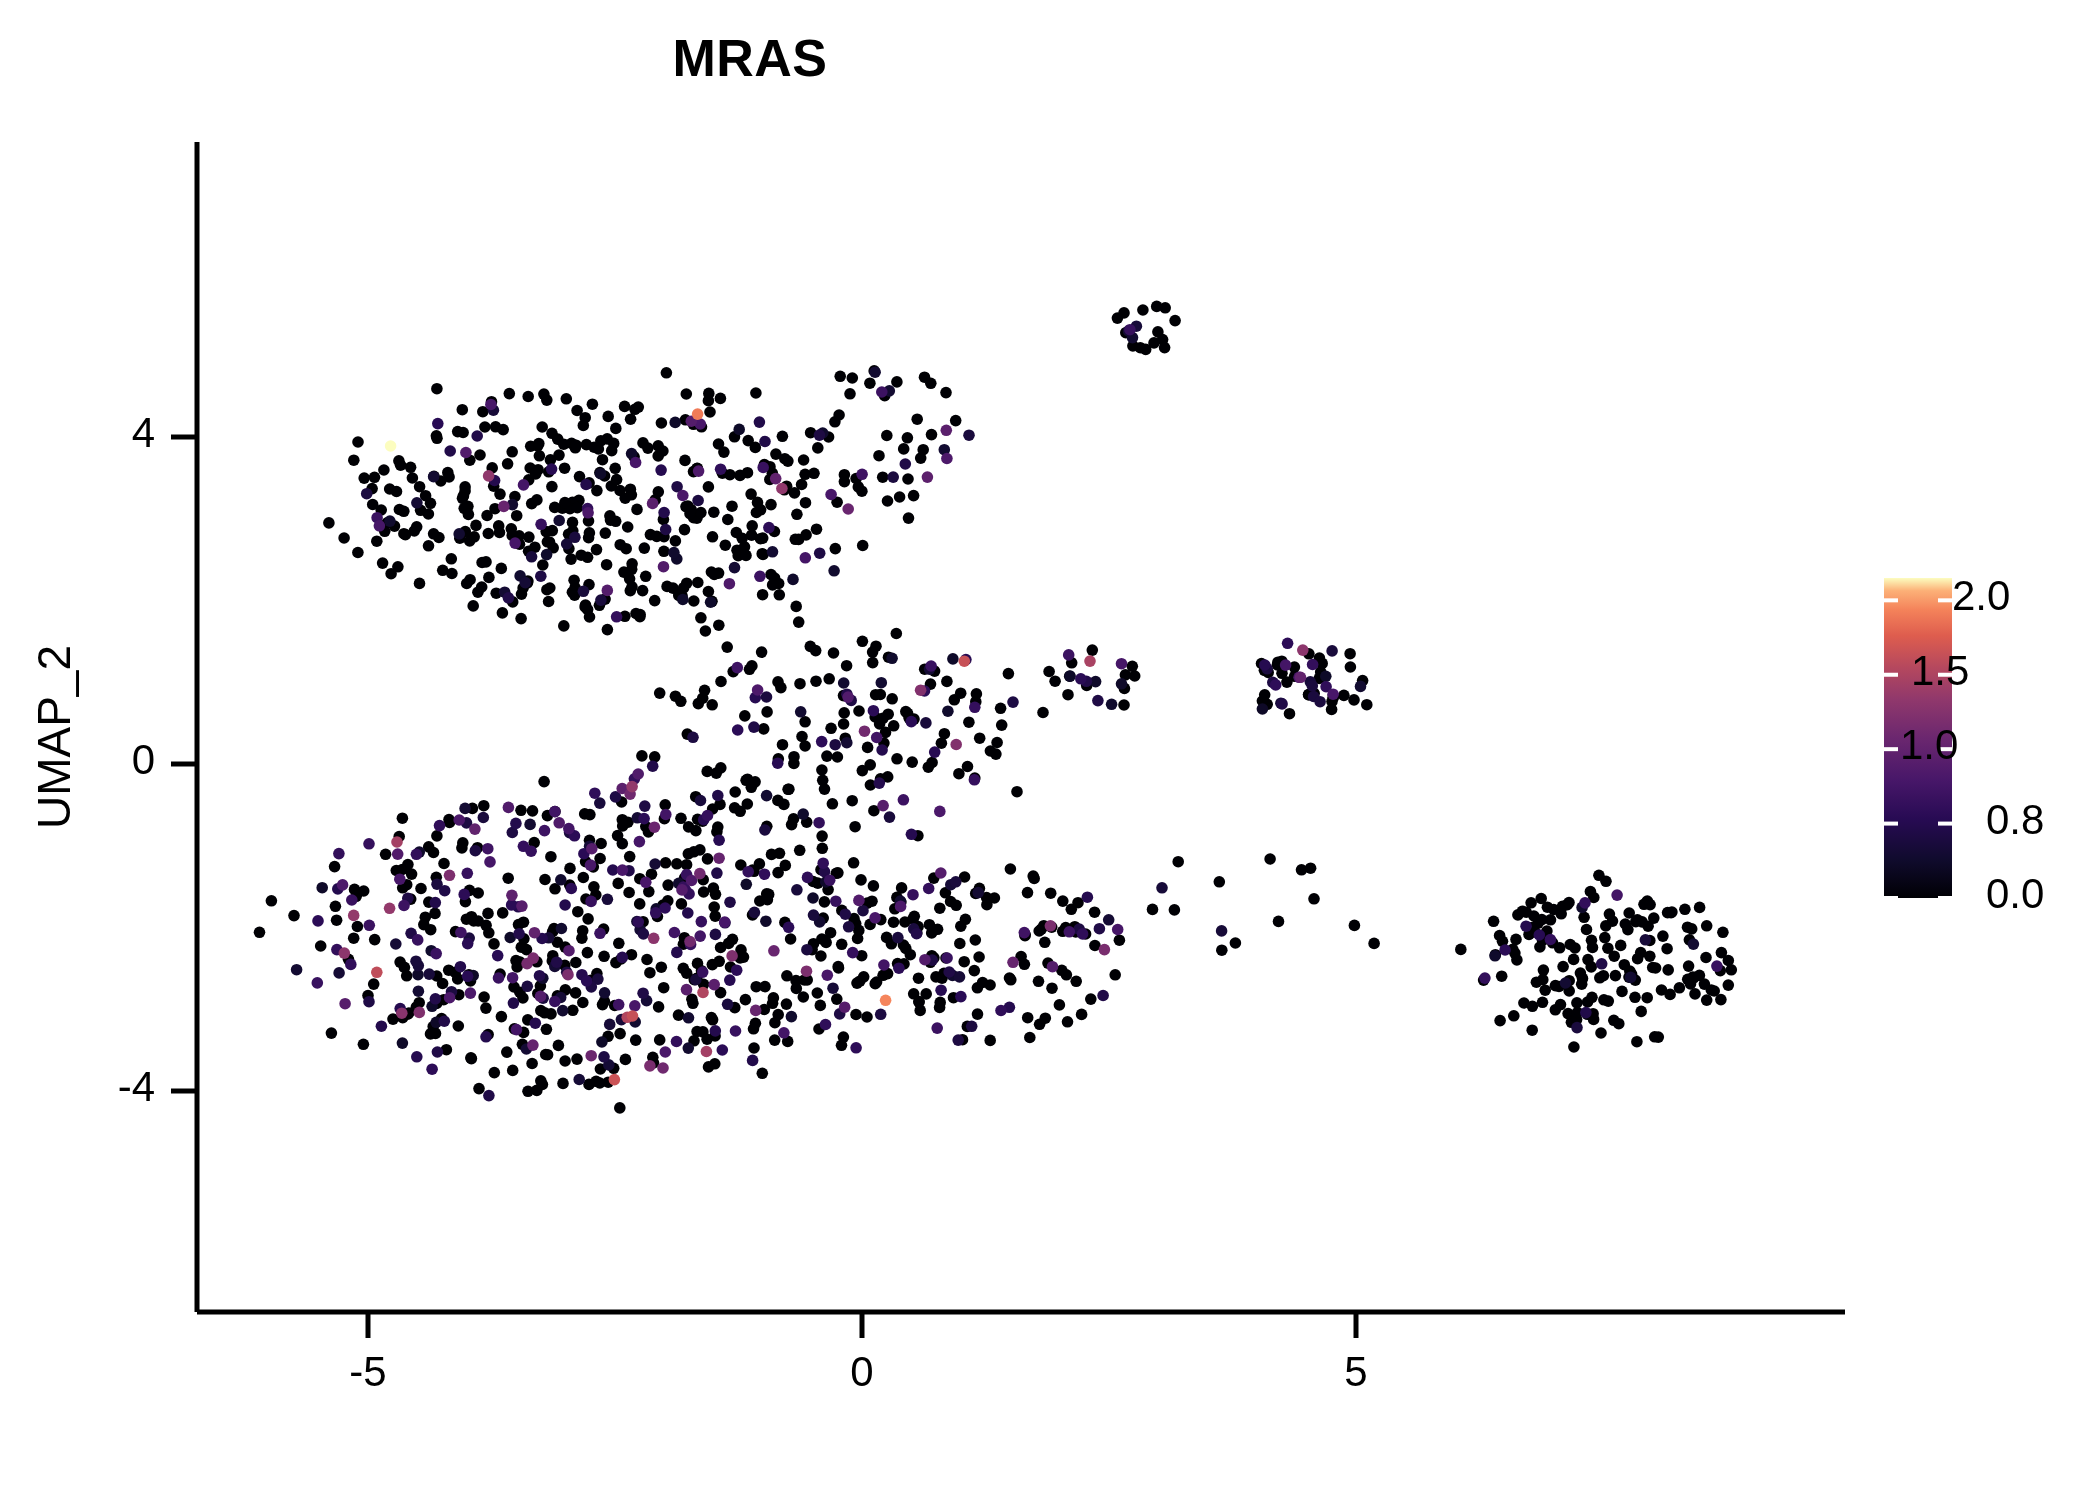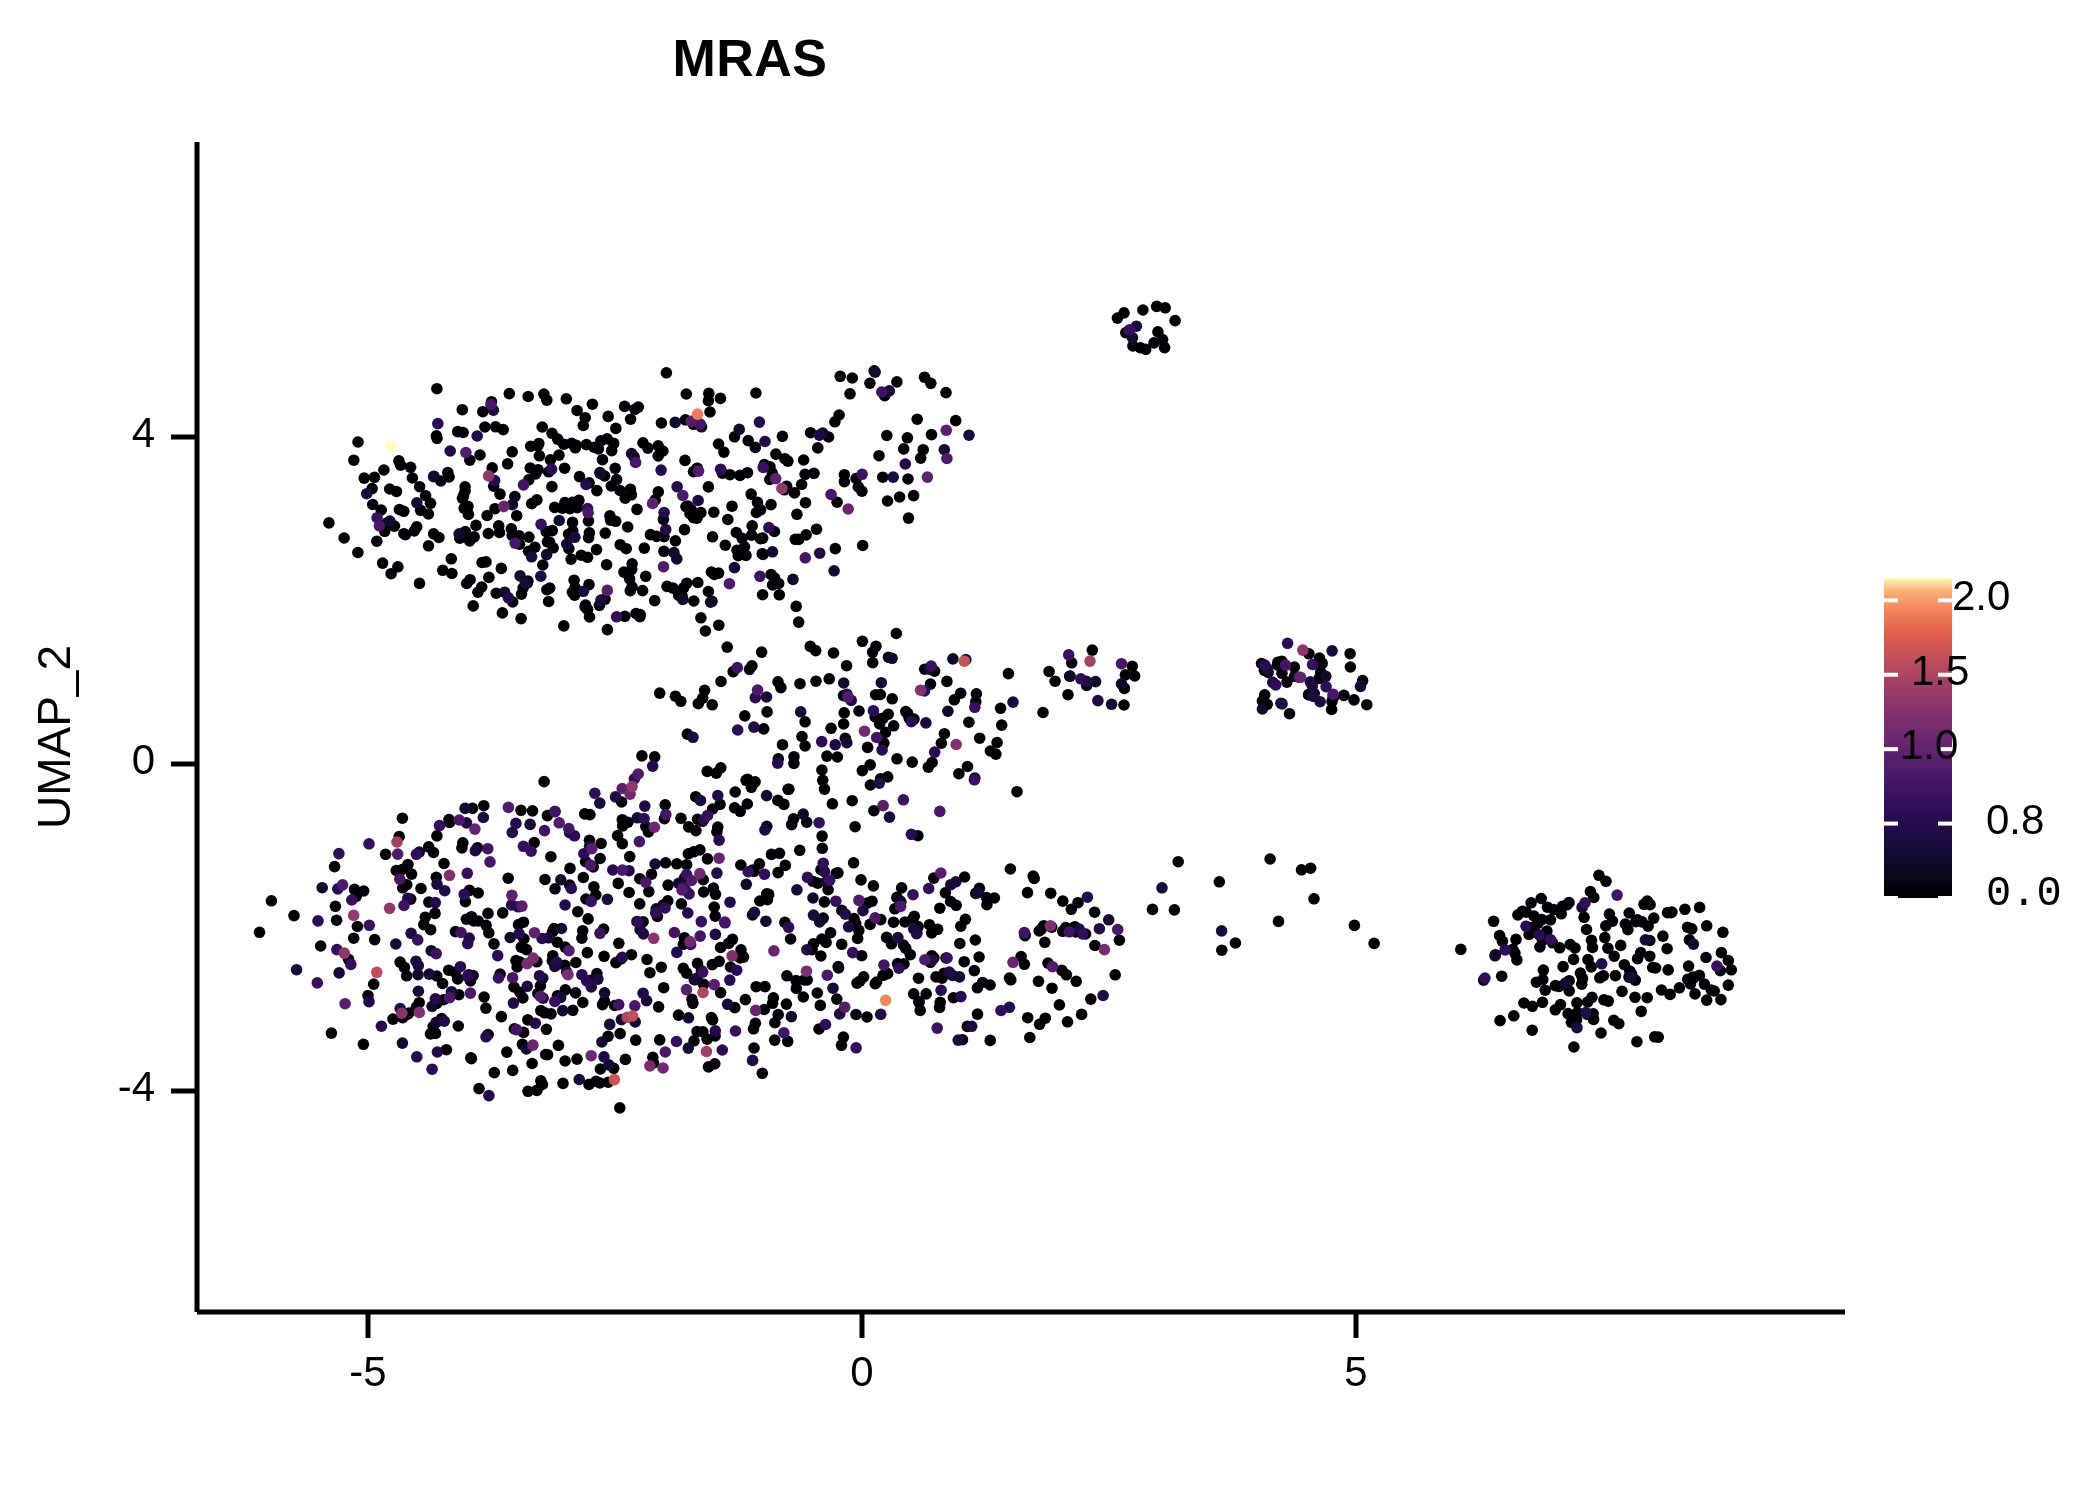--- a/index.html
+++ b/index.html
@@ -1837,16 +1837,16 @@
   <div id="y-tick-labels">
       <div class="tick-label tick-label-y" style="left: 35px; top: 409px;">4</div>
       <div class="tick-label tick-label-y" style="left: 35px; top: 736px;">0</div>
       <div class="tick-label tick-label-y" style="left: 35px; top: 1063px;">-4</div>
     </div>
   <div id="legend-tick-labels">
       <div class="legend-label" style="left: 1952px; top: 572.326px;">2.0</div>
       <div class="legend-label" style="left: 1911px; top: 646.744px;">1.5</div>
       <div class="legend-label" style="left: 1900px; top: 721.163px;">1.0</div>
       <div class="legend-label" style="left: 1986px; top: 795.581px;">0.8</div>
-      <div class="legend-label" style="left: 1986px; top: 870px; font-family: Liberation Mono, monospace;">0.0</div>
+      <div class="legend-label" style="left: 1986px; top: 870px;">0.0</div>
     </div>
 
 </div>
 
 </body></html>

